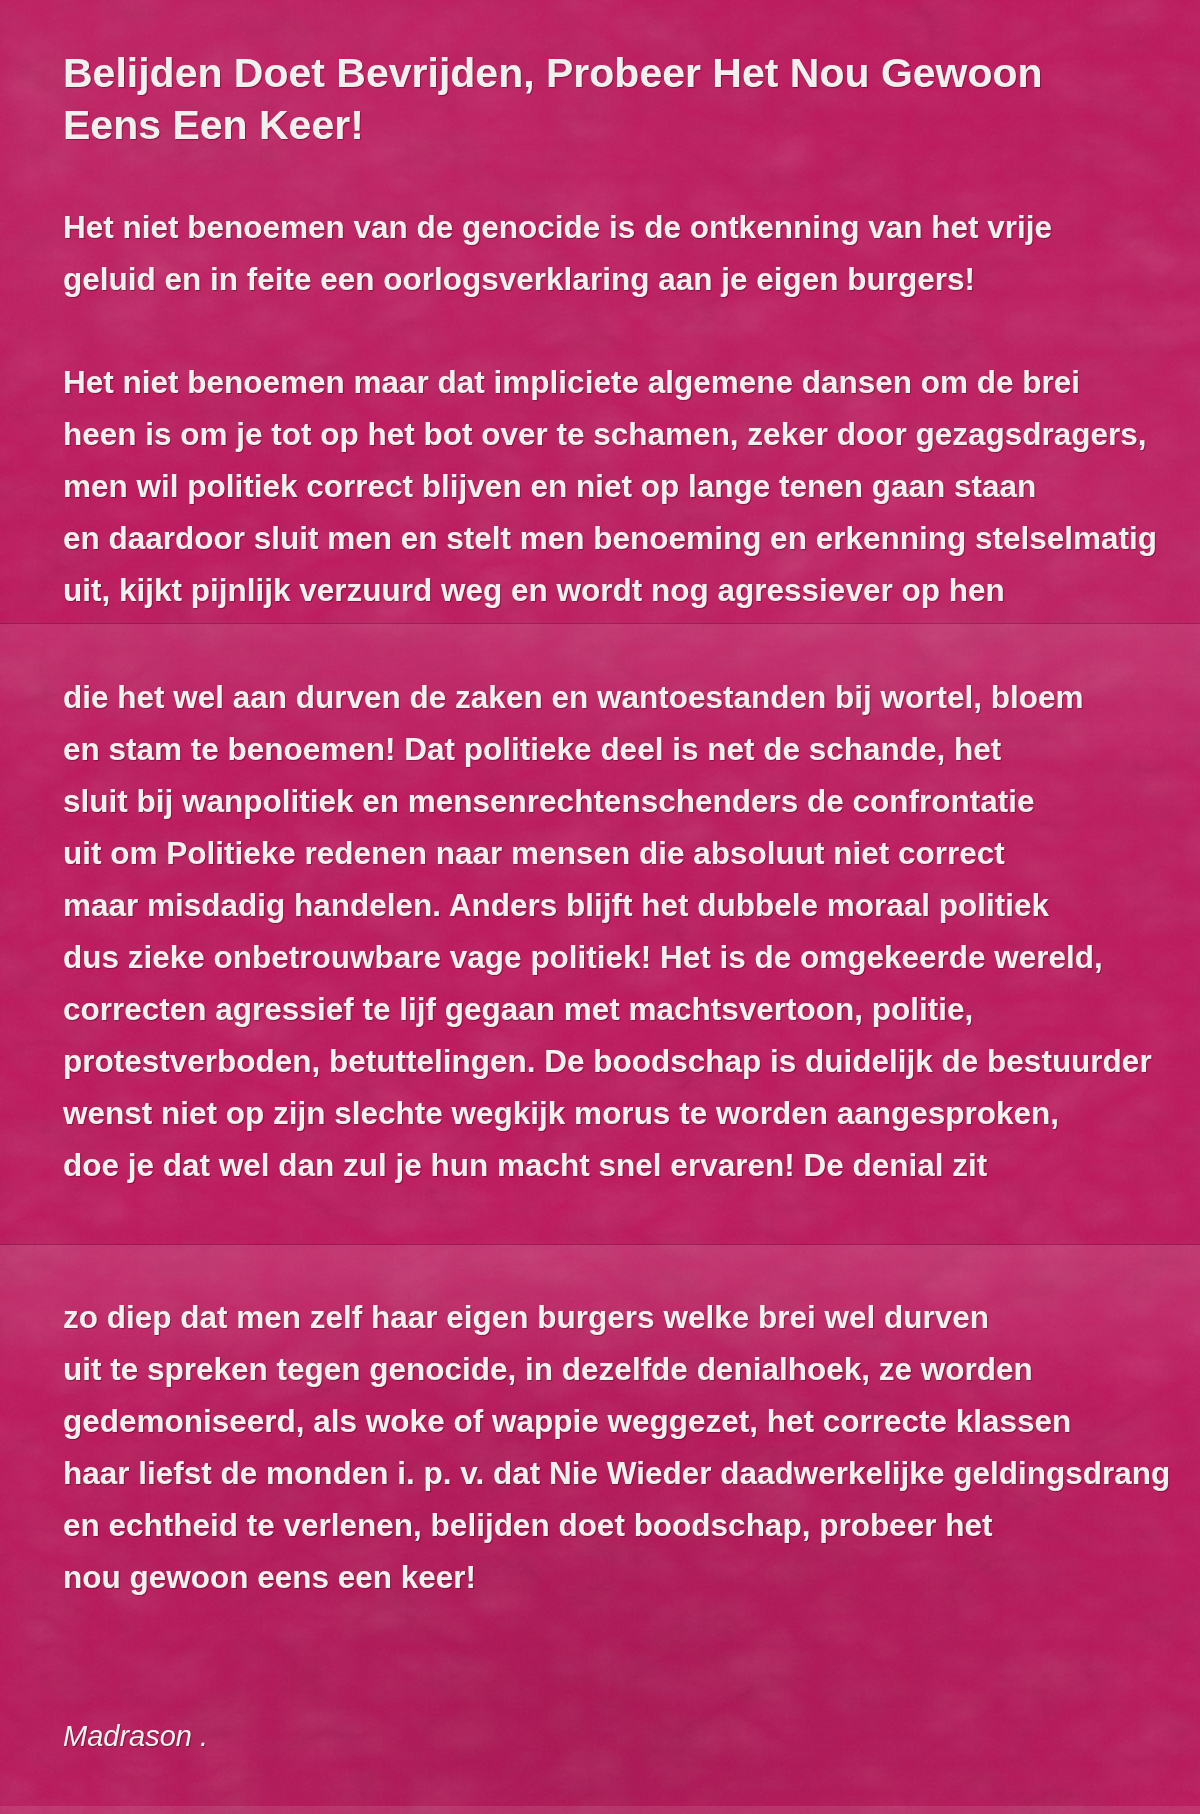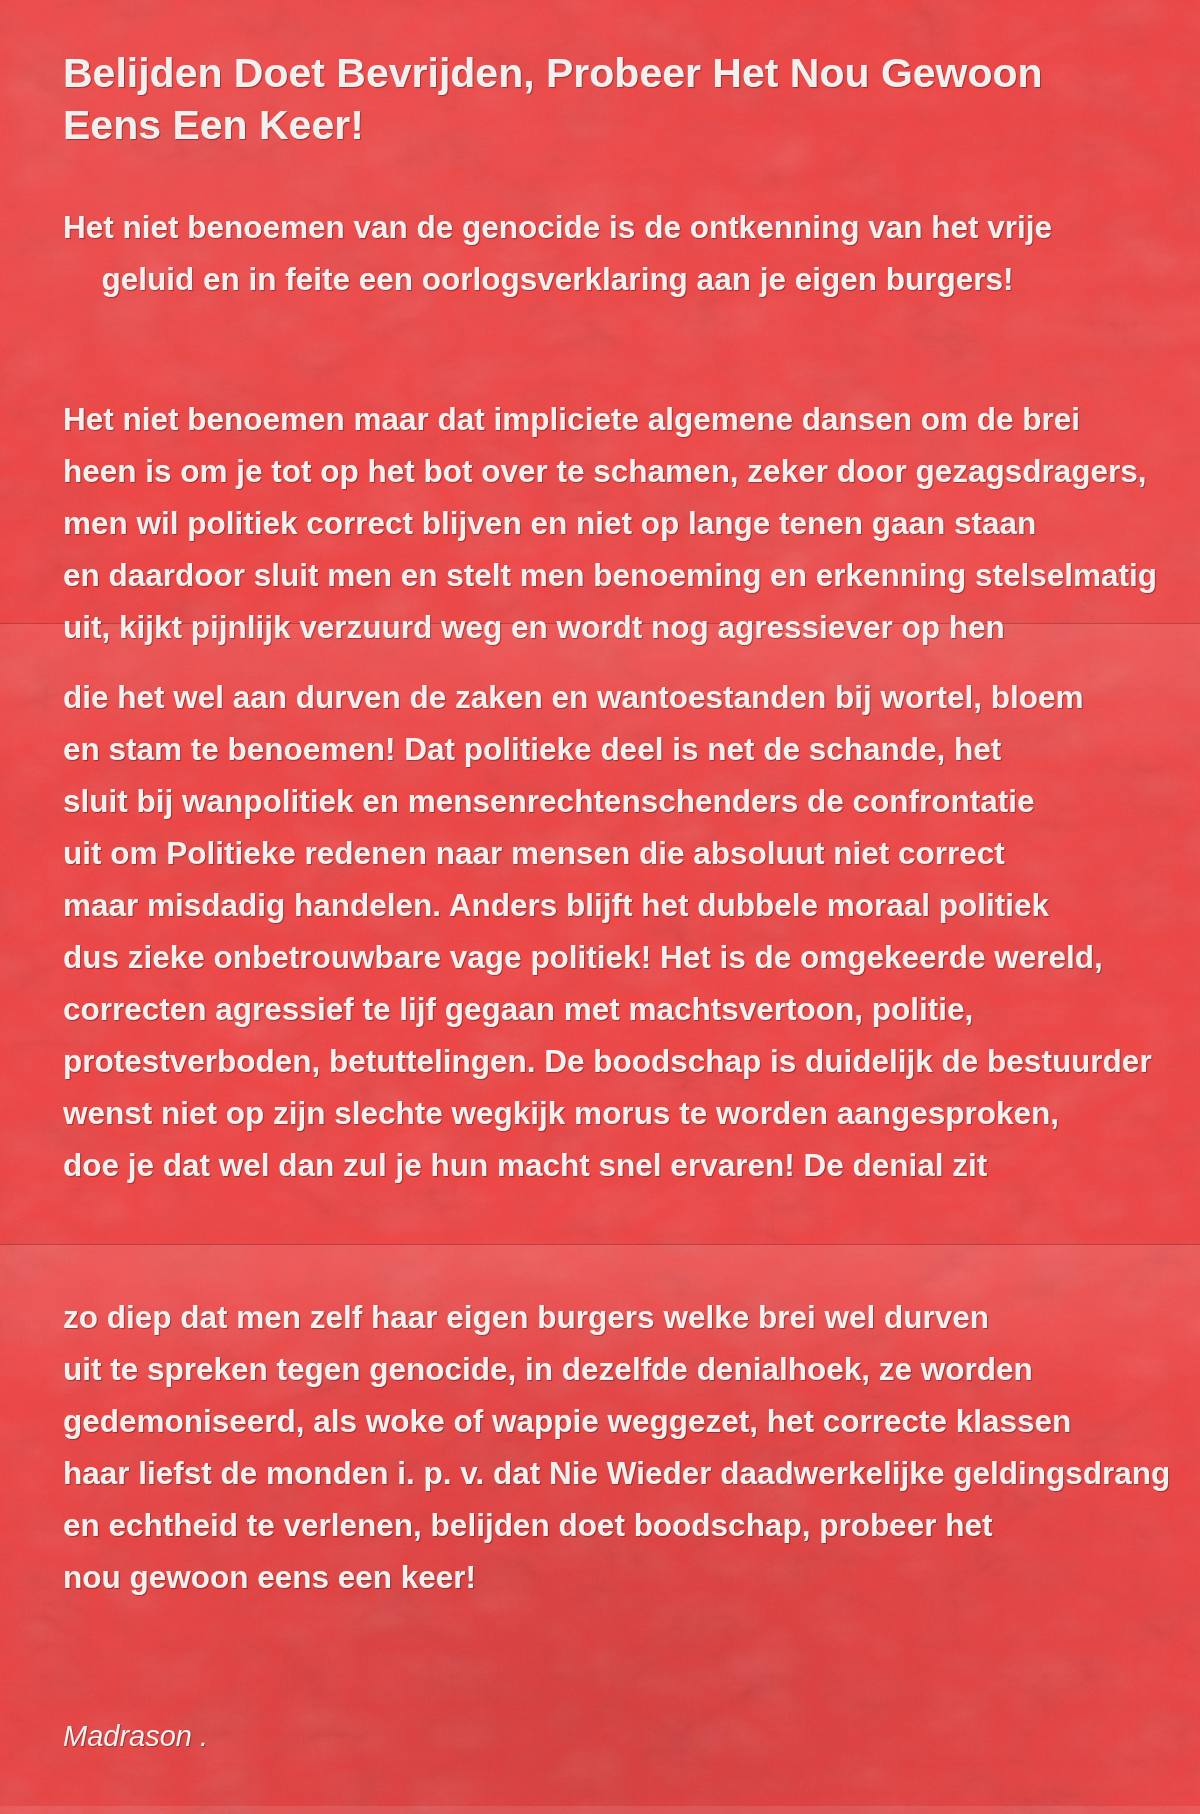--- a/index.html
+++ b/index.html
@@ -5,21 +5,21 @@
   html, body {
     margin: 0;
     padding: 0;
     background: #2e2e2e;
   }
   .page {
     position: relative;
     width: 1200px;
     height: 1814px;
     overflow: hidden;
-    background: #ef4444;
+    background: #be185d;
     font-family: "Liberation Sans", "DejaVu Sans", sans-serif;
     color: #f1f0ee;
   }
   
   .page::before {
     content: "";
     position: absolute;
     inset: 0;
     z-index: 0;
     background:
@@ -67,22 +67,22 @@
     font-weight: bold;
     line-height: 52px;
     letter-spacing: 0;
   }
   .stanza {
     font-size: 31.5px;
     font-weight: bold;
     line-height: 52px;
   }
   .line { white-space: nowrap; }
-  .stanza-1 { top: 201px; text-align: center; }
-  .stanza-2 { top: 356px; margin-top: 37px; }
+  .stanza-1 { top: 201px; }
+  .stanza-2 { top: 356px; }
   .stanza-3 { top: 671px; }
   .stanza-4 { top: 1291px; }
   .author {
     top: 1710px;
     font-size: 29px;
     font-style: italic;
     font-weight: 400;
     line-height: 52px;
     white-space: nowrap;
   }

